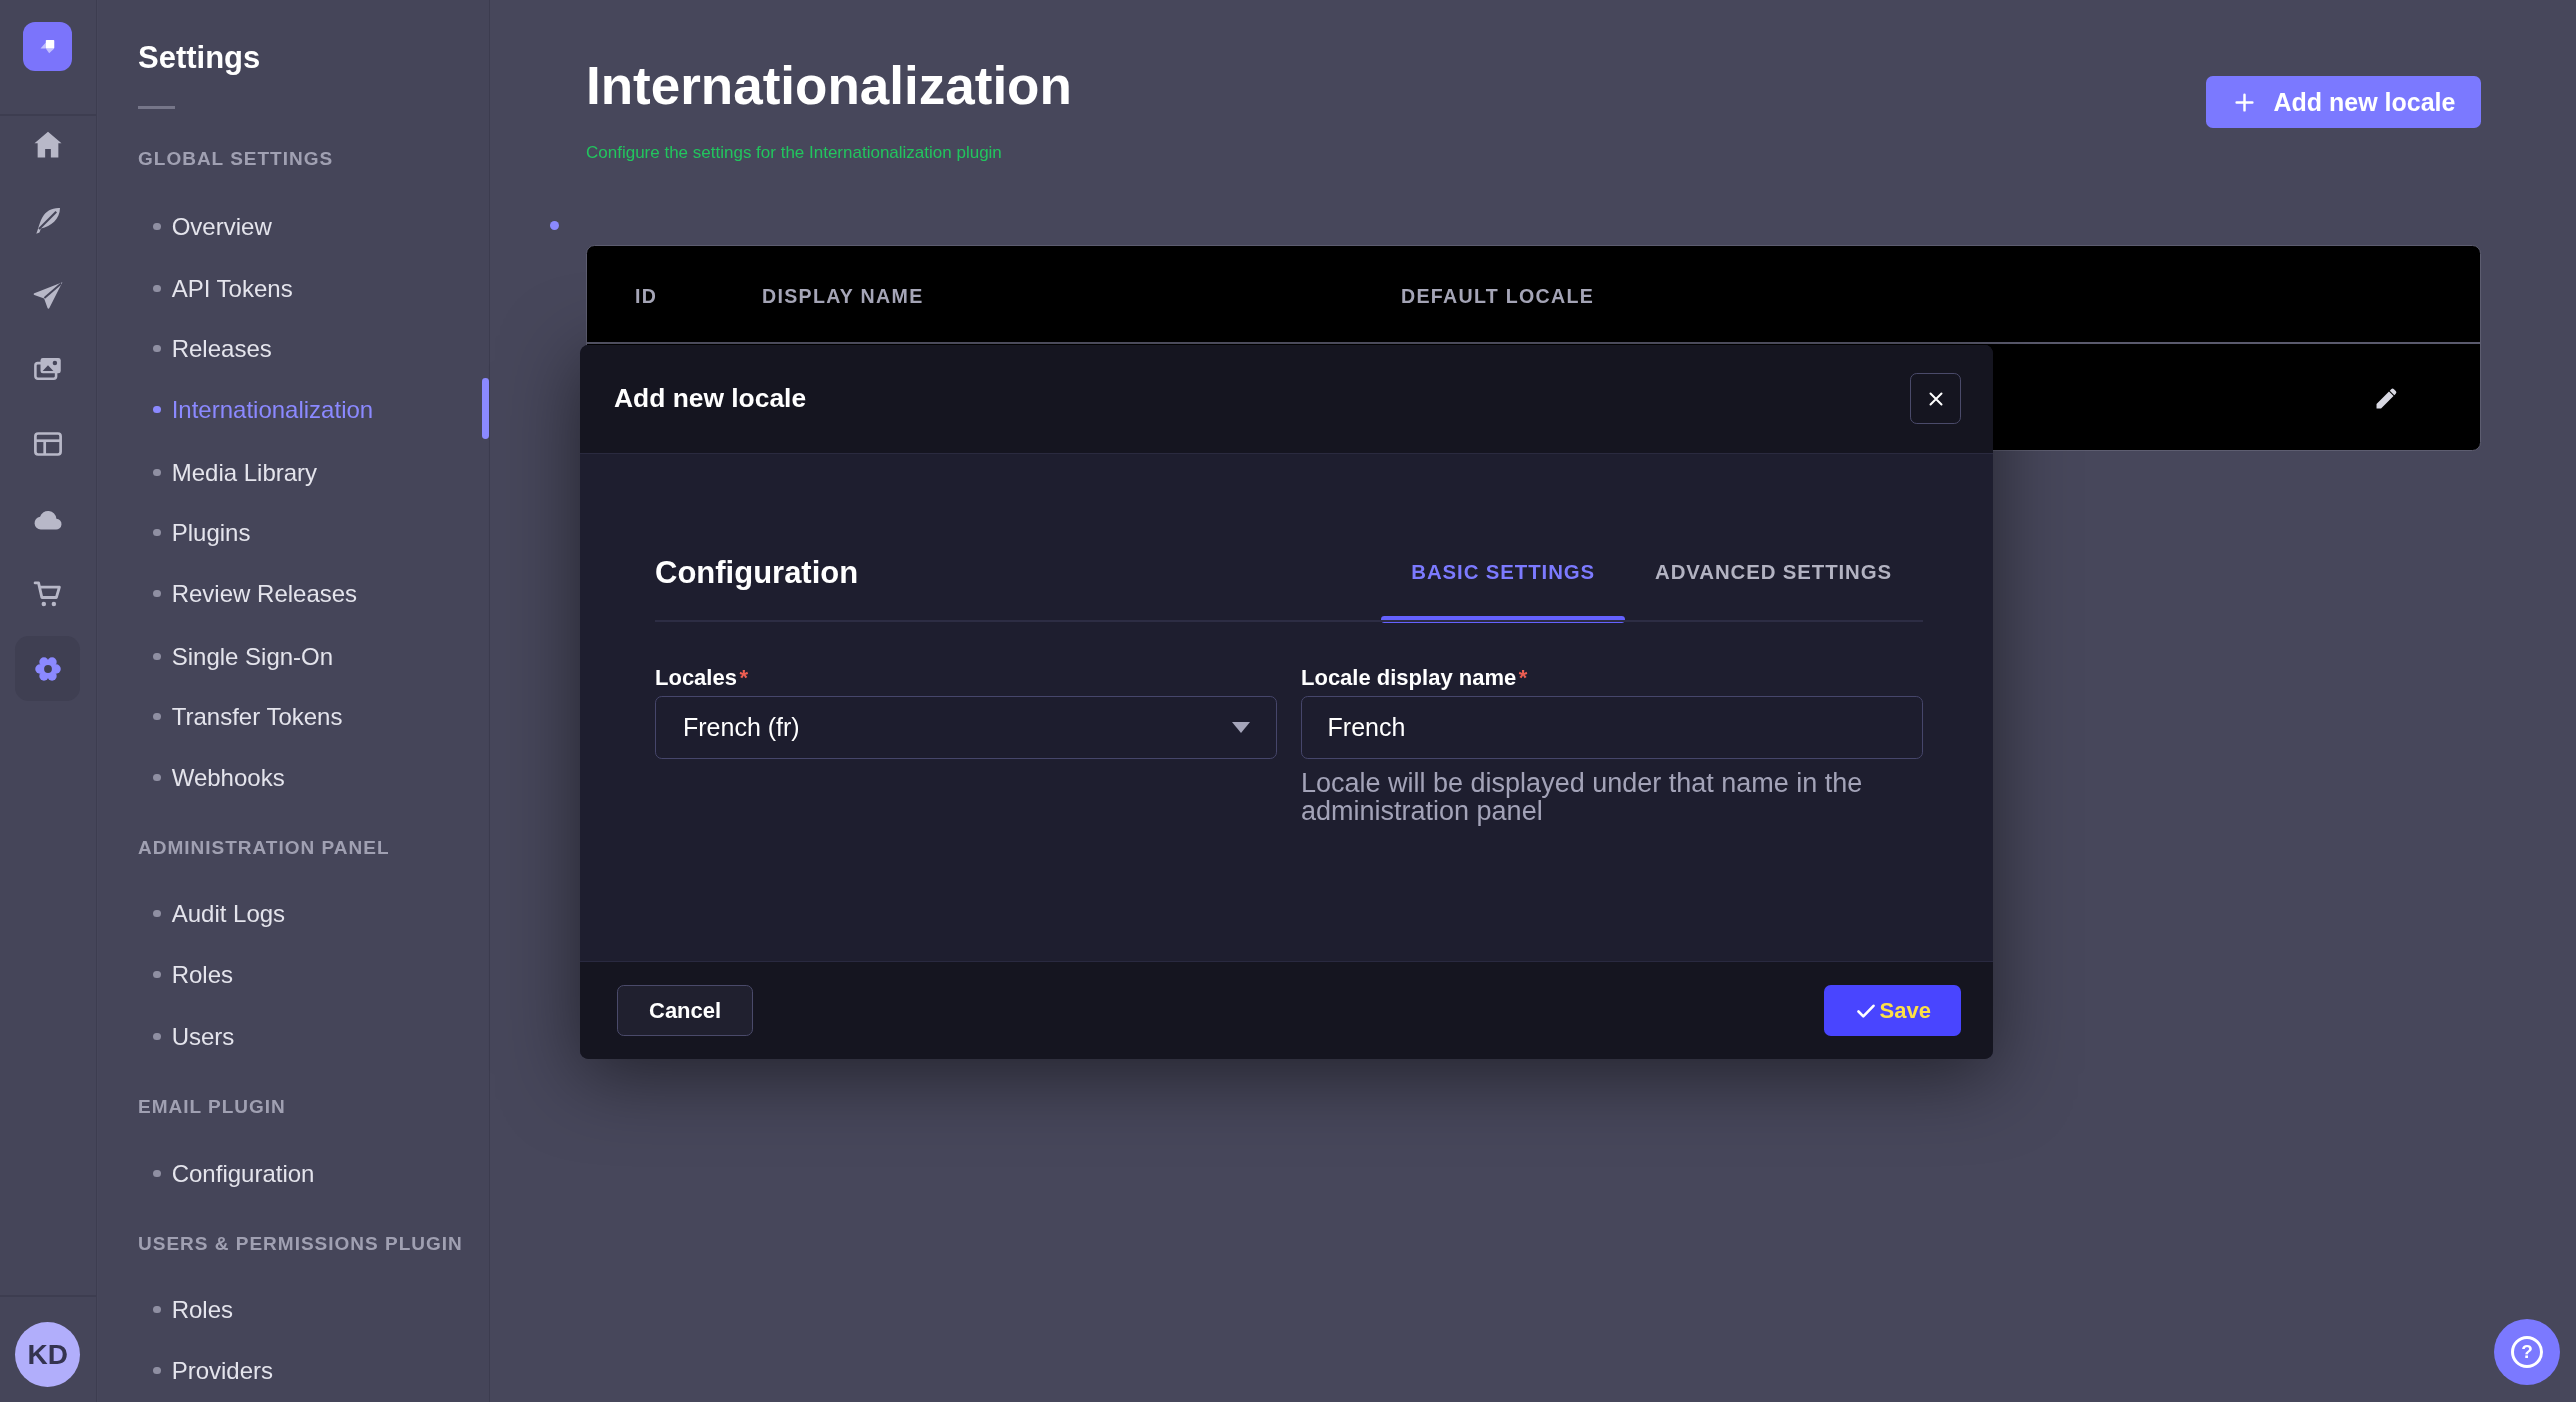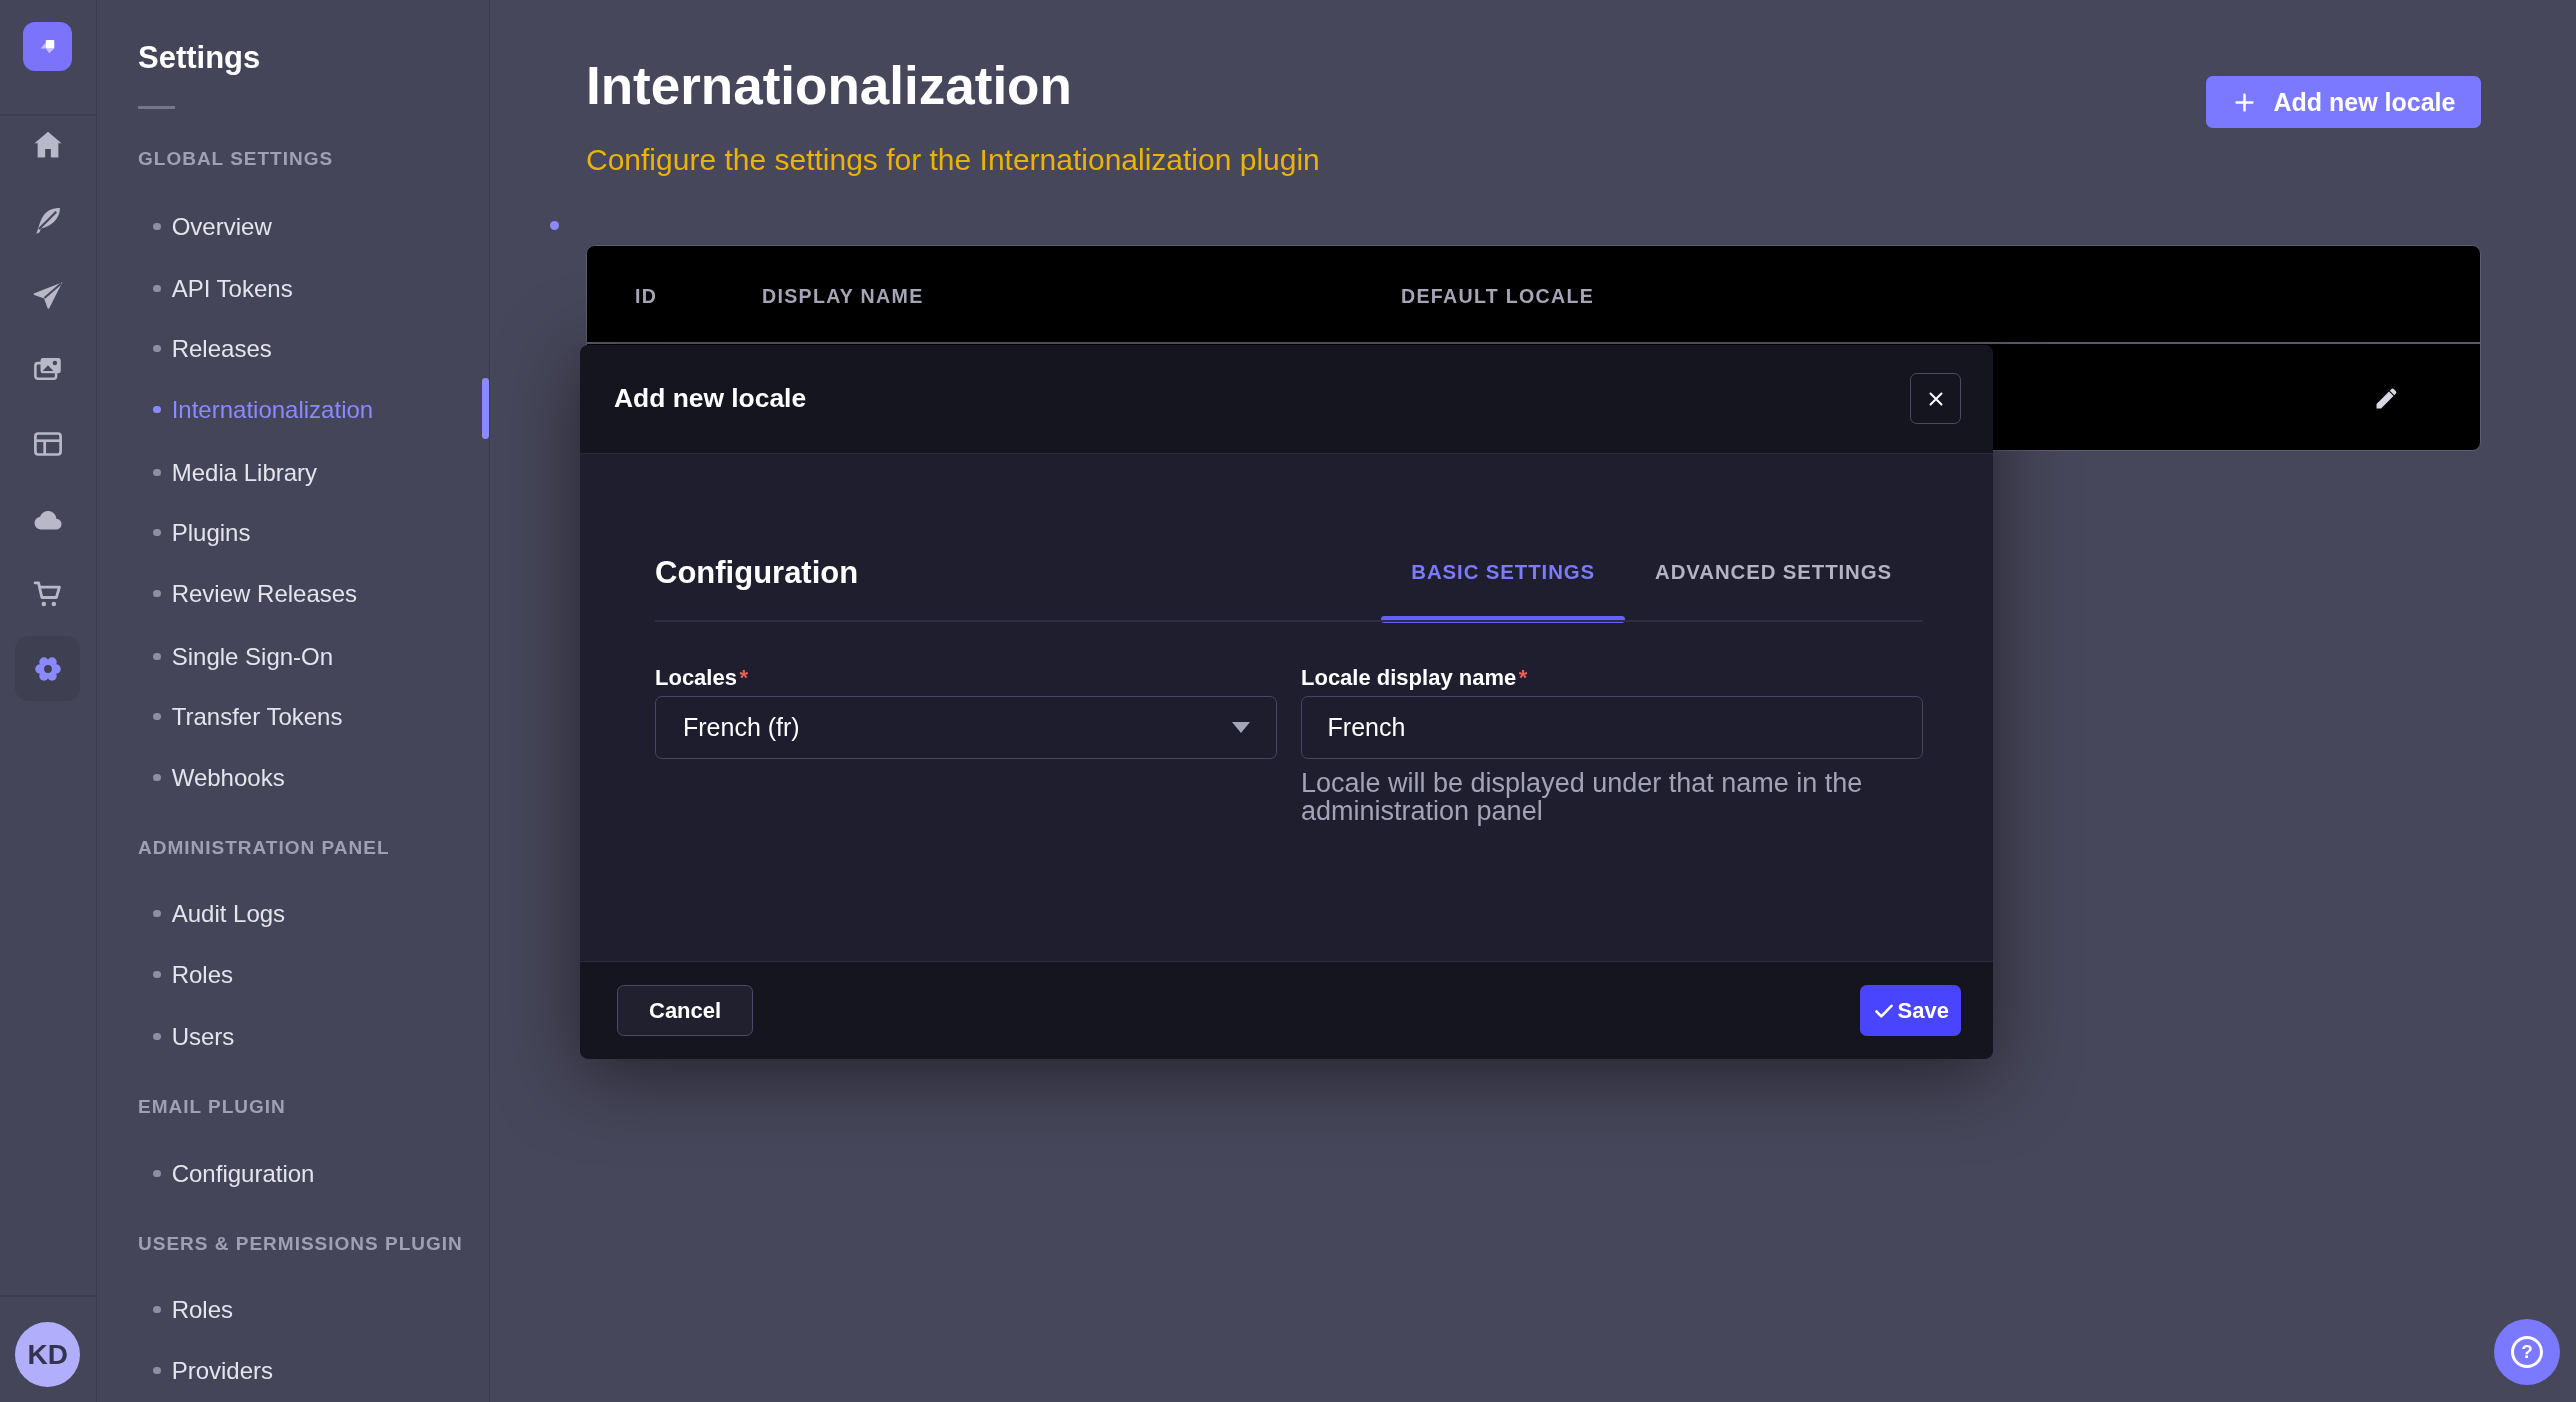--- a/index.html
+++ b/index.html
@@ -27,21 +27,21 @@
   .sb-section{position:absolute;left:40px;font-size:19px;font-weight:bold;letter-spacing:1px;color:#a0a0b2;line-height:24px;}
   .ni{position:absolute;left:55px;height:31px;display:flex;align-items:center;cursor:pointer;color:#e4e4ec;font-size:24px;line-height:31px;}
   .ni .bullet{width:7.7px;height:7.7px;border-radius:50%;background:#8f8fa2;margin-right:11px;flex:0 0 auto;}
   .ni.active{color:#8b89ff;}
   .ni.active .bullet{background:#8b89ff;}
   .notif-dot{position:absolute;left:452px;top:221px;width:9.4px;height:9.4px;border-radius:50%;background:#8b89ff;}
   .active-bar{position:absolute;left:384px;top:378px;width:6.8px;height:61px;border-radius:3.4px;background:#8b89ff;}
 
   
   .page-title{position:absolute;left:586px;top:55px;font-size:53px;font-weight:bold;color:#ffffff;}
-  .page-sub{position:absolute;left:586px;top:143px;font-size:30px;color:#eab308;}
+  .page-sub{position:absolute;left:586px;top:143px;font-size:17px;color:#22c55e;}
   .btn-add{position:absolute;right:95px;top:76px;height:52px;padding:0 25.6px;border-radius:6.8px;
            background:#7b79ff;display:flex;align-items:center;gap:15.3px;cursor:pointer;
            color:#ffffff;font-size:25px;font-weight:bold;}
   .btn-add svg{width:27px;height:27px;}
 
   .card{position:absolute;left:586px;top:245px;width:1895px;height:206px;background:#000000;
         border:1.7px solid #5d5d70;border-radius:8.5px;box-sizing:border-box;}
   .card-hrule{position:absolute;left:0;top:96px;width:100%;height:1.7px;background:#5a5a6d;}
   .th{position:absolute;top:39px;font-size:19.6px;font-weight:bold;letter-spacing:1.3px;color:#a9a9bb;}
   .row-edit{position:absolute;left:1785px;top:138px;width:29px;height:29px;cursor:pointer;}
@@ -73,22 +73,22 @@
   .caret{position:absolute;right:25.6px;top:25px;width:0;height:0;
          border-left:9.4px solid transparent;border-right:9.4px solid transparent;border-top:11px solid #a5a5ba;}
   .f-input{color:#ffffff;font-size:25px;padding:0 25.6px;outline:none;font-family:Liberation Sans, sans-serif;}
   .f-hint{position:absolute;left:721px;top:424px;width:605px;font-size:27px;line-height:28px;color:#a3a3b8;}
 
   .m-footer{position:absolute;left:0;bottom:0;width:100%;height:98px;background:#151520;
             border-top:1.7px solid #292940;box-sizing:border-box;}
   .btn-cancel{position:absolute;left:37px;top:23px;height:51px;padding:0 31px;border-radius:6.8px;
               background:#20202f;border:1.7px solid #4a4a6a;box-sizing:border-box;display:flex;align-items:center;
               color:#ffffff;font-size:22px;font-weight:bold;cursor:pointer;}
-  .btn-save{position:absolute;right:32px;top:23px;height:51px;padding:0 12px;border-radius:6.8px;
-            background:#4945ff;display:flex;align-items:center;gap:2px;color:#ffffff;
+  .btn-save{position:absolute;right:32px;top:23px;height:51px;padding:0 30px;border-radius:6.8px;
+            background:#4945ff;display:flex;align-items:center;gap:2px;color:#fde047;
             font-size:22px;font-weight:bold;cursor:pointer;}
   .btn-save svg{width:24px;height:24px;}
 
   
   .help-fab{position:absolute;left:2494px;top:1319px;width:66px;height:66px;border-radius:50%;
             background:#7b79ff;display:flex;align-items:center;justify-content:center;cursor:pointer;}
   .help-ring{width:32px;height:32px;border:3.4px solid #ffffff;border-radius:50%;box-sizing:border-box;
              display:flex;align-items:center;justify-content:center;color:#ffffff;font-size:19px;font-weight:bold;}
 </style>
 </head>

